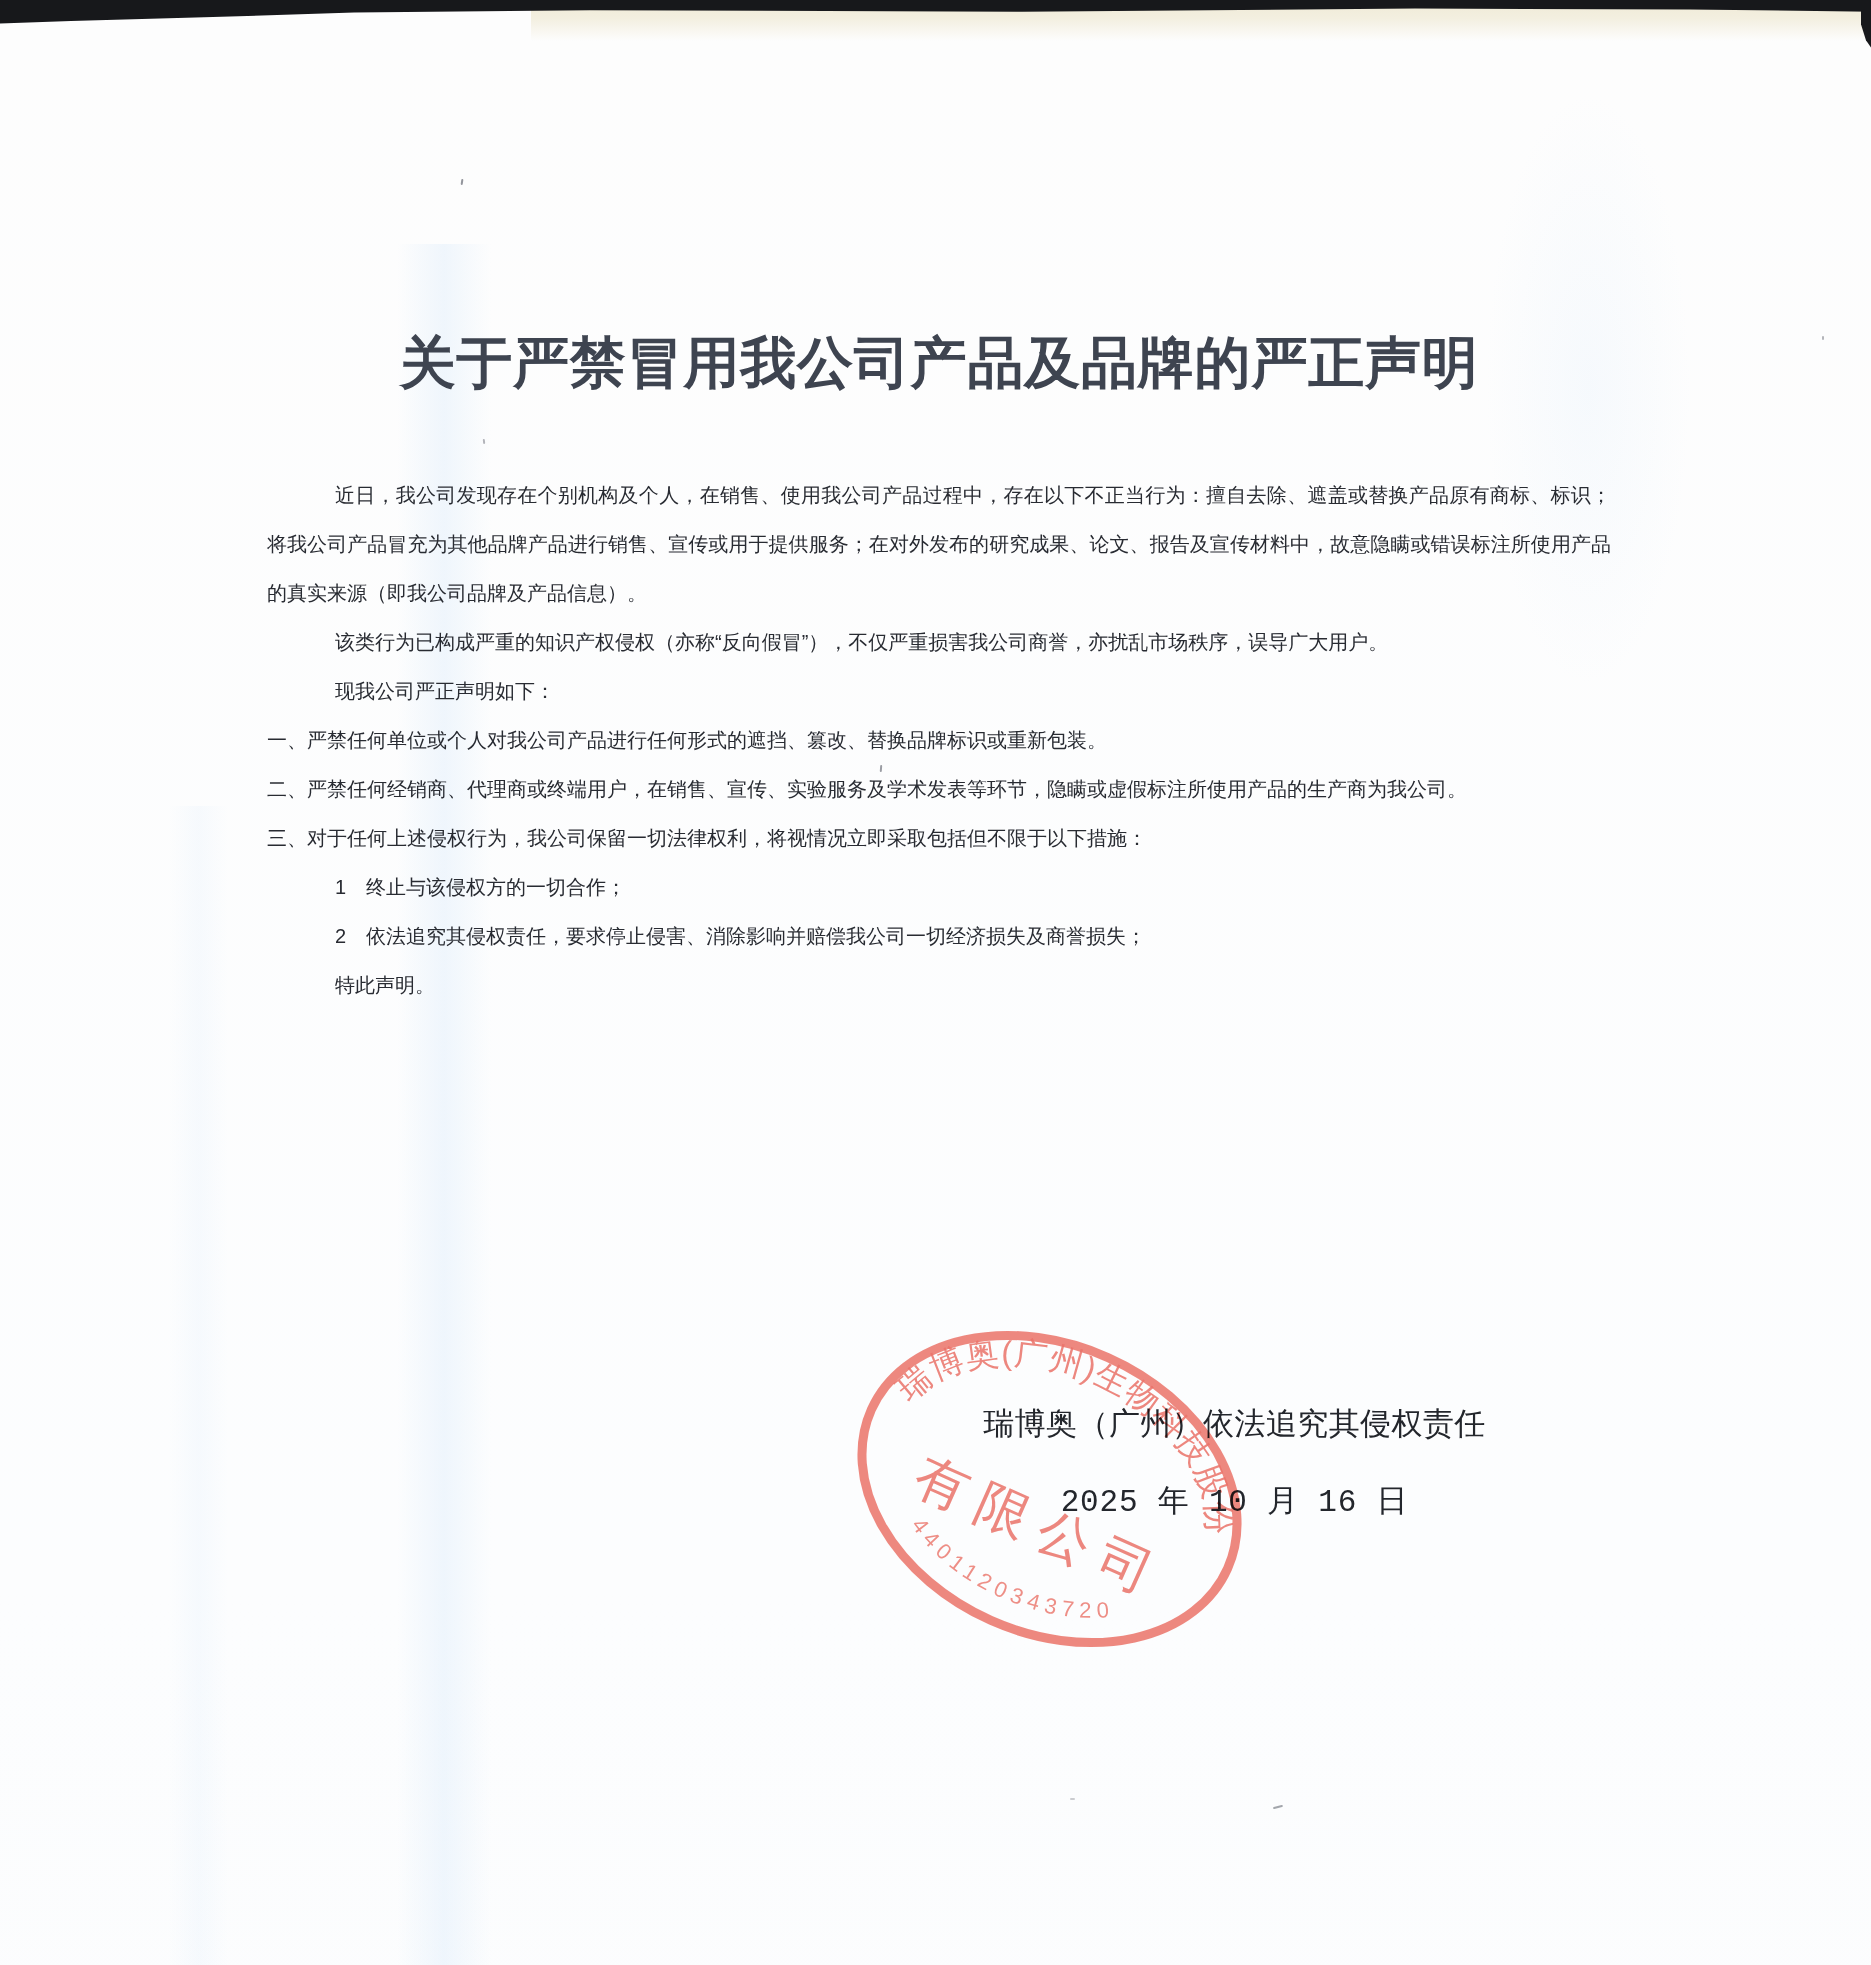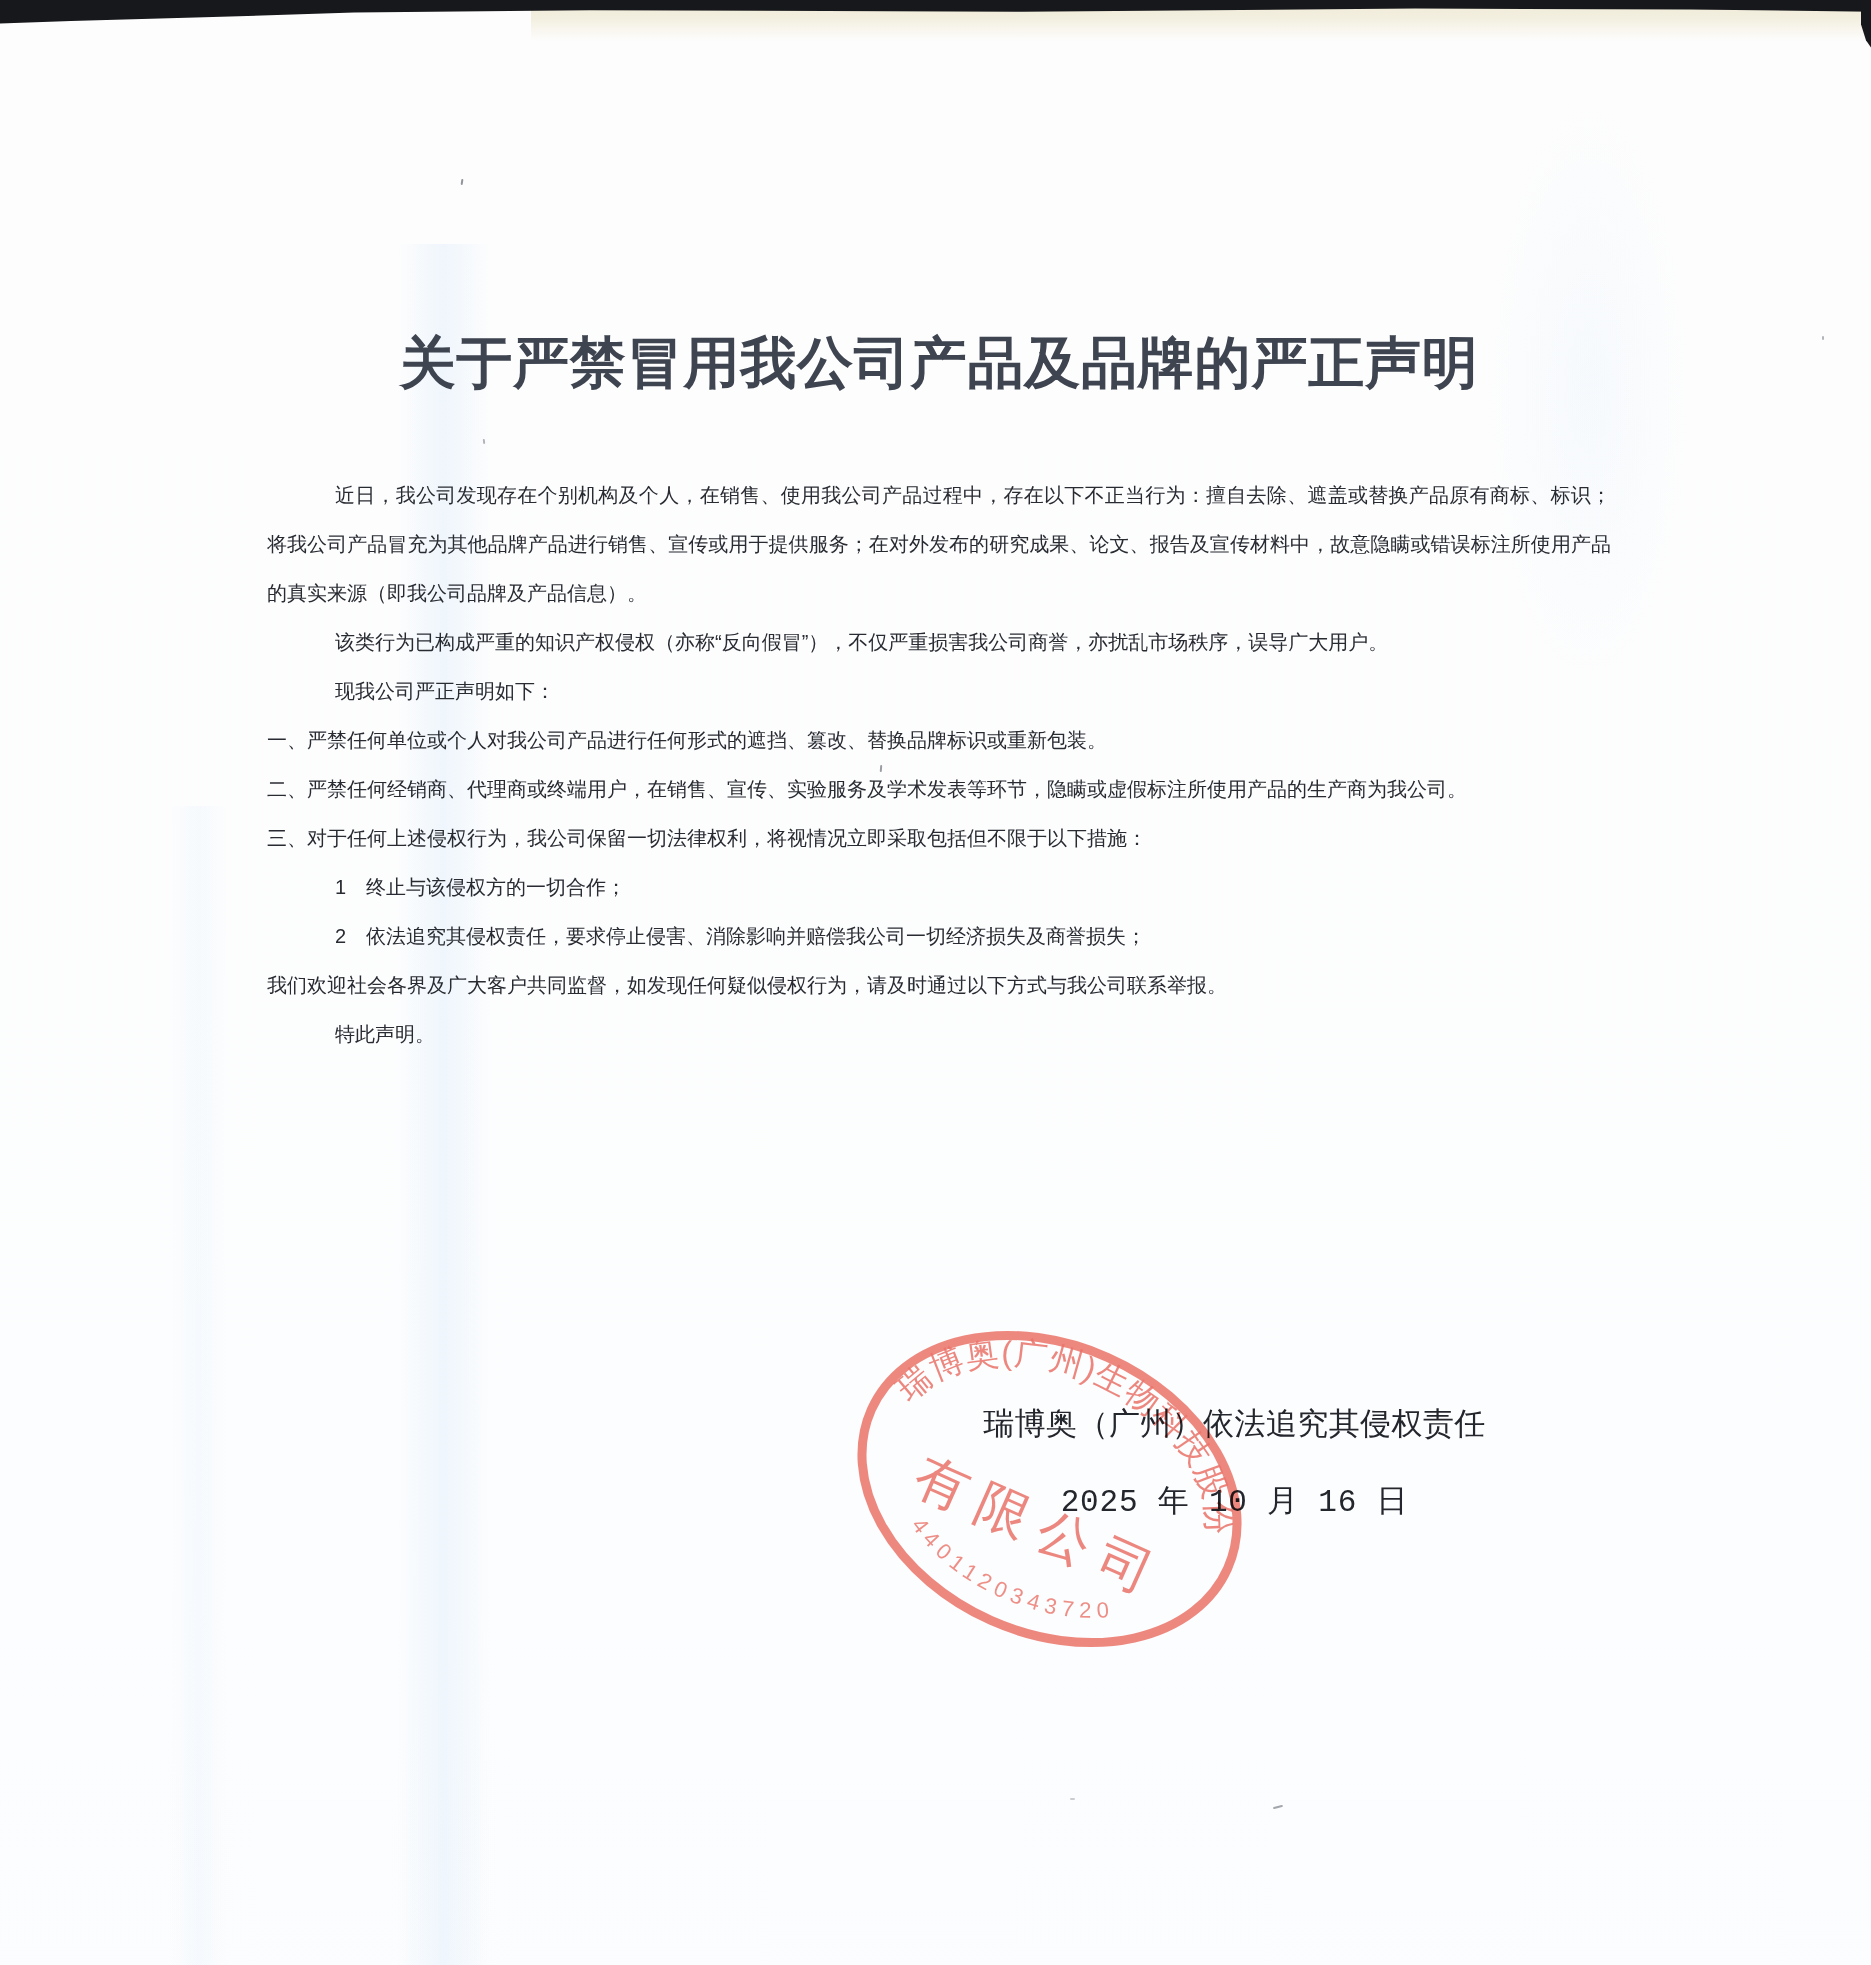--- a/index.html
+++ b/index.html
@@ -94,21 +94,20 @@
     <h1 class="title">关于严禁冒用我公司产品及品牌的严正声明</h1>
     <div class="body">
       <p class="indent">近日，我公司发现存在个别机构及个人，在销售、使用我公司产品过程中，存在以下不正当行为：擅自去除、遮盖或替换产品原有商标、标识；将我公司产品冒充为其他品牌产品进行销售、宣传或用于提供服务；在对外发布的研究成果、论文、报告及宣传材料中，故意隐瞒或错误标注所使用产品的真实来源（即我公司品牌及产品信息）。</p>
       <p class="indent">该类行为已构成严重的知识产权侵权（亦称“反向假冒”），不仅严重损害我公司商誉，亦扰乱市场秩序，误导广大用户。</p>
       <p class="indent">现我公司严正声明如下：</p>
       <p class="flush">一、严禁任何单位或个人对我公司产品进行任何形式的遮挡、篡改、替换品牌标识或重新包装。</p>
       <p class="flush">二、严禁任何经销商、代理商或终端用户，在销售、宣传、实验服务及学术发表等环节，隐瞒或虚假标注所使用产品的生产商为我公司。</p>
       <p class="flush">三、对于任何上述侵权行为，我公司保留一切法律权利，将视情况立即采取包括但不限于以下措施：</p>
       <p class="sub">1　终止与该侵权方的一切合作；</p>
       <p class="sub">2　依法追究其侵权责任，要求停止侵害、消除影响并赔偿我公司一切经济损失及商誉损失；</p>
-      <p class="flush">我们欢迎社会各界及广大客户共同监督，如发现任何疑似侵权行为，请及时通过以下方式与我公司联系举报。</p>
       <p class="indent">特此声明。</p>
     </div>
   </div>
 
   <div class="sig">
     <div class="company">瑞博奥（广州）依法追究其侵权责任</div>
     <div class="date">2025 年 10 月 16 日</div>
   </div>
 
   <svg class="stamp" viewBox="0 0 1040 880" xmlns="http://www.w3.org/2000/svg">

